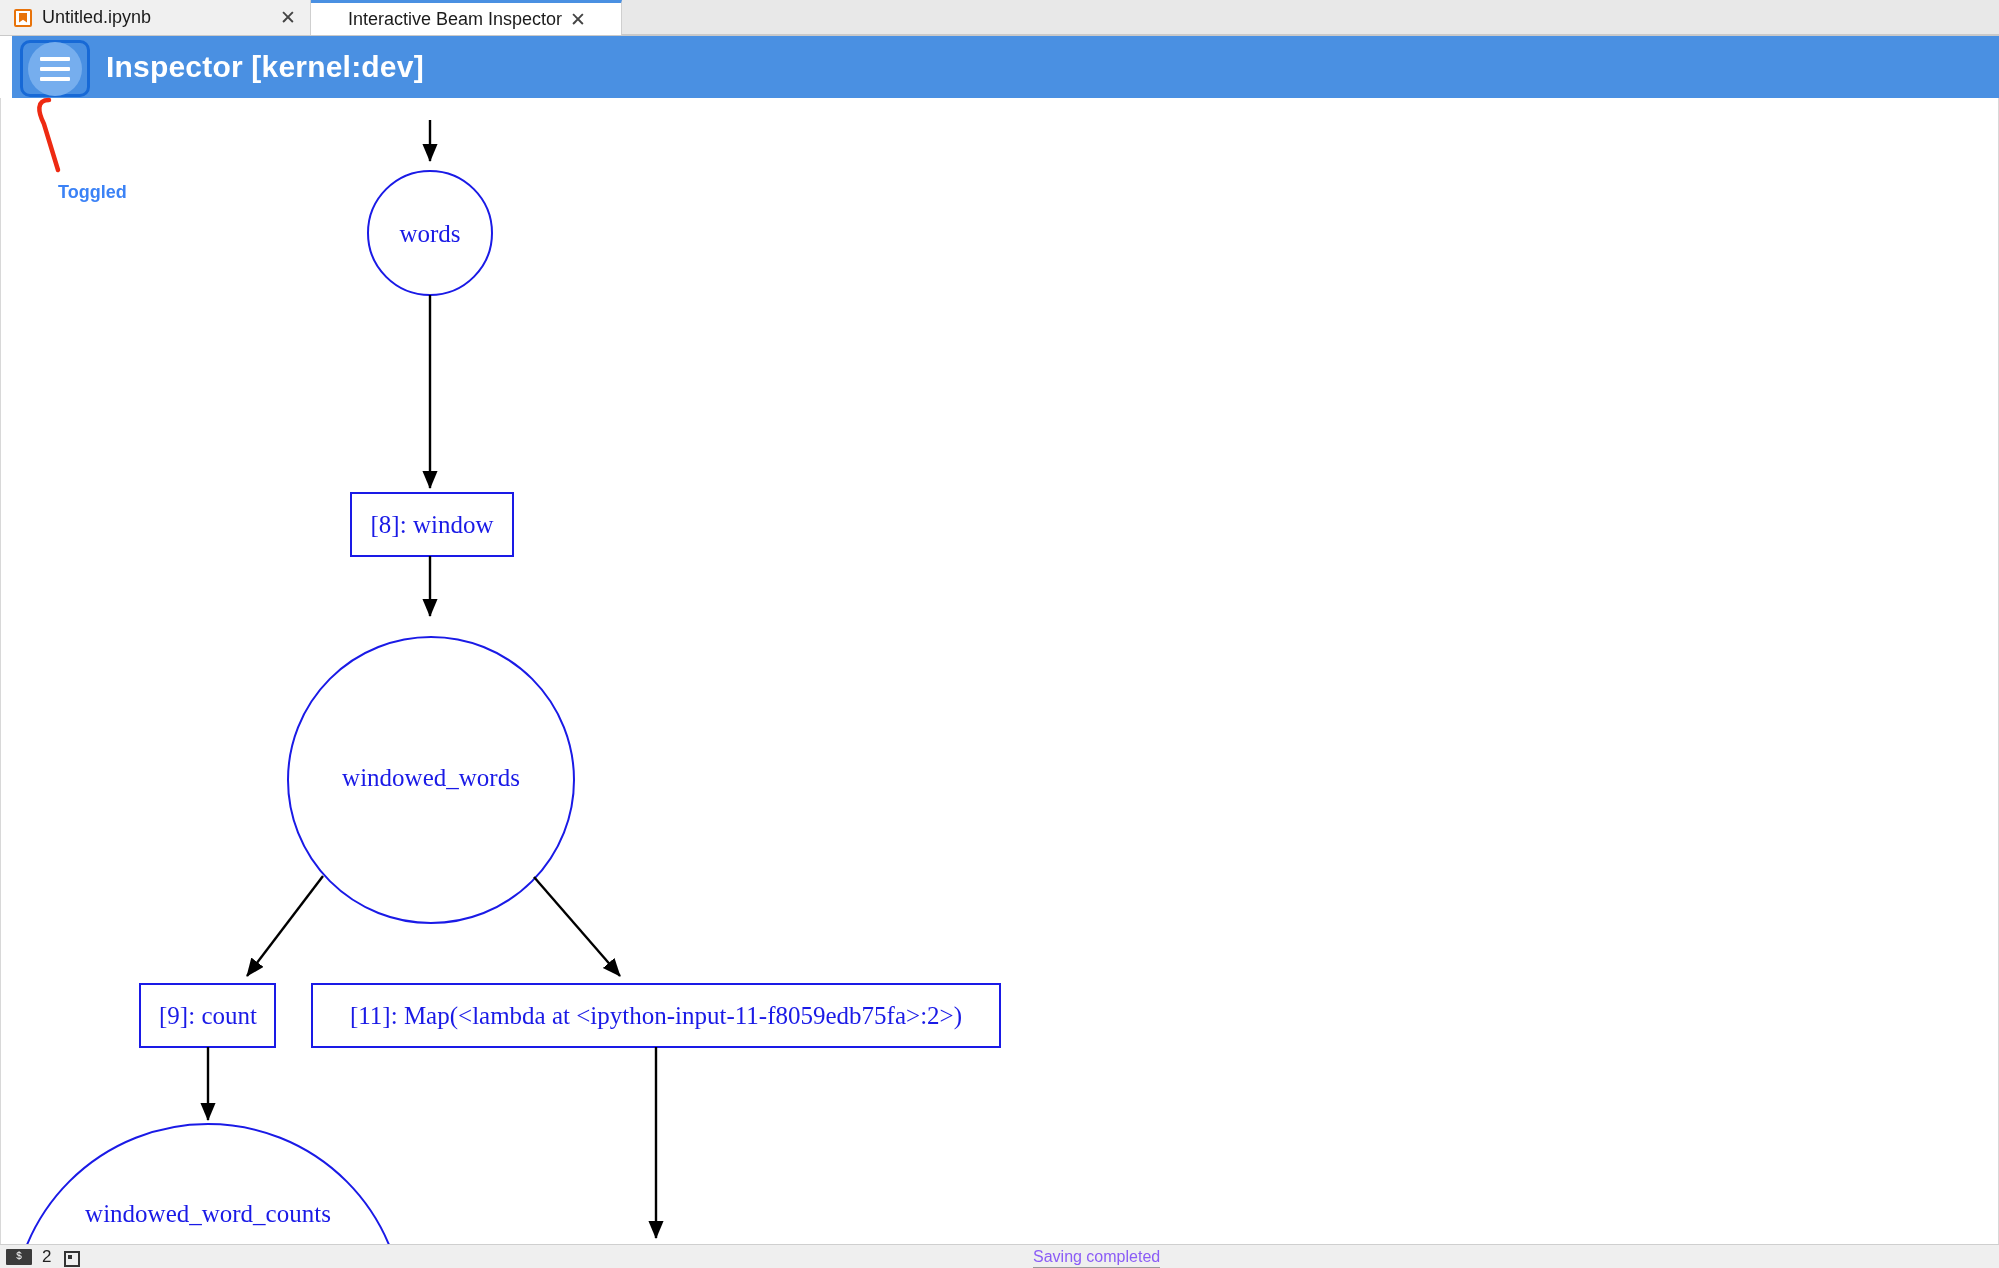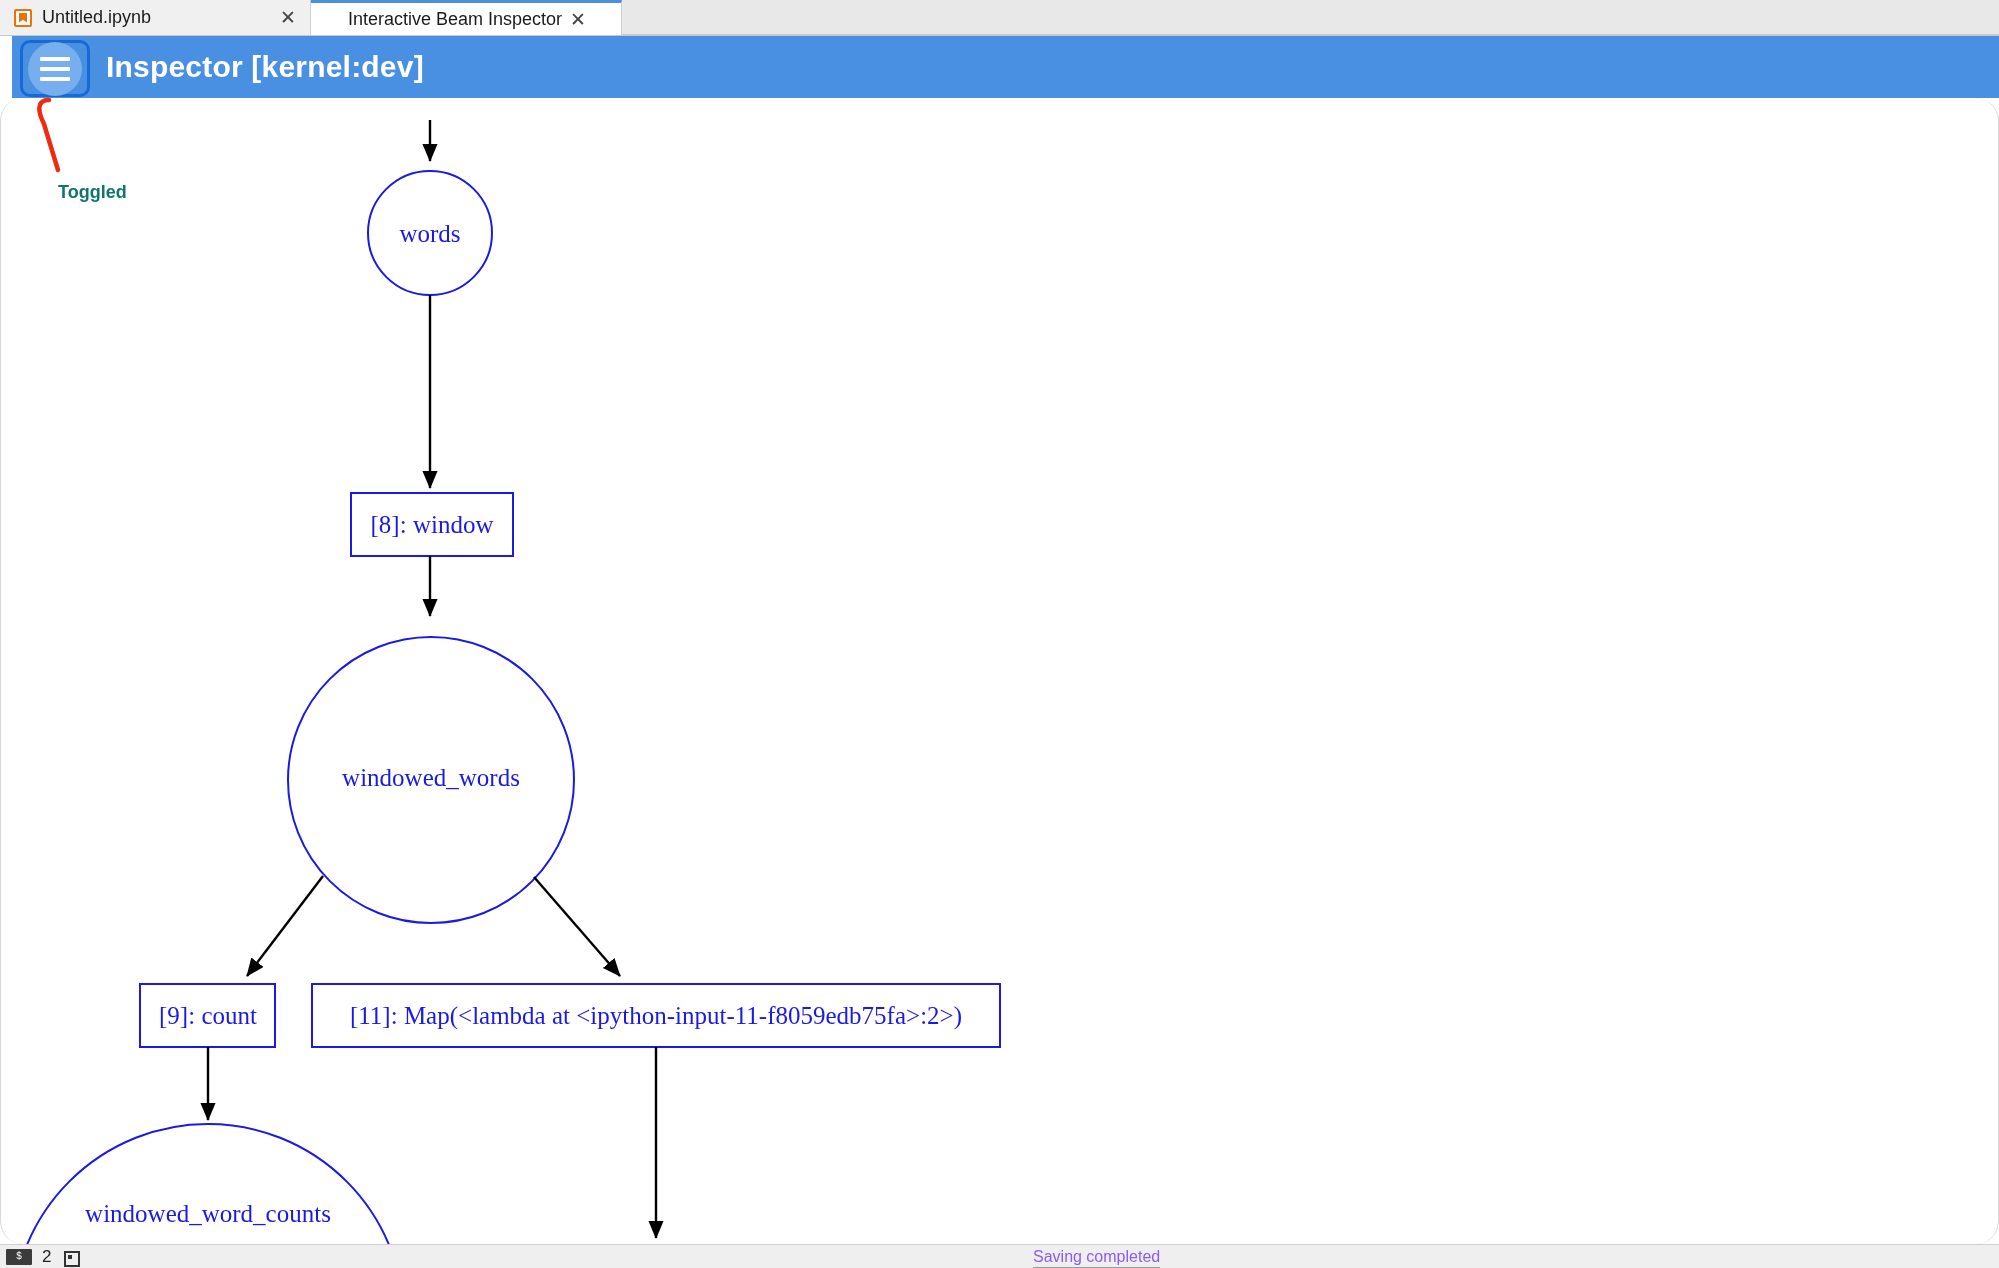--- a/index.html
+++ b/index.html
@@ -131,37 +131,36 @@
   
   .annot-layer {
     position: absolute;
     left: 0; top: 0;
     width: 1999px; height: 1268px;
     pointer-events: none;
   }
   .annot-label {
     position: absolute;
     left: 58px; top: 182px;
-    color: #0f766e;
+    color: #3b82f6;
     font-size: 18px;
     font-weight: bold;
     white-space: nowrap;
   }
 
   
   .canvas {
     position: absolute;
     left: 0; top: 98px;
     width: 1999px;
     height: 1146px;
     background: #ffffff;
     border-left: 1px solid #d8d8d8;
     border-right: 1px solid #d8d8d8;
     overflow: hidden;
-    border-radius: 23px;
   }
   .graph-svg { display: block; }
   .node-text {
     fill: #1a1ae6;
     font-family: "Liberation Serif", serif;
     font-size: 25px;
     text-anchor: middle;
     dominant-baseline: middle;
   }
   .node-shape {

